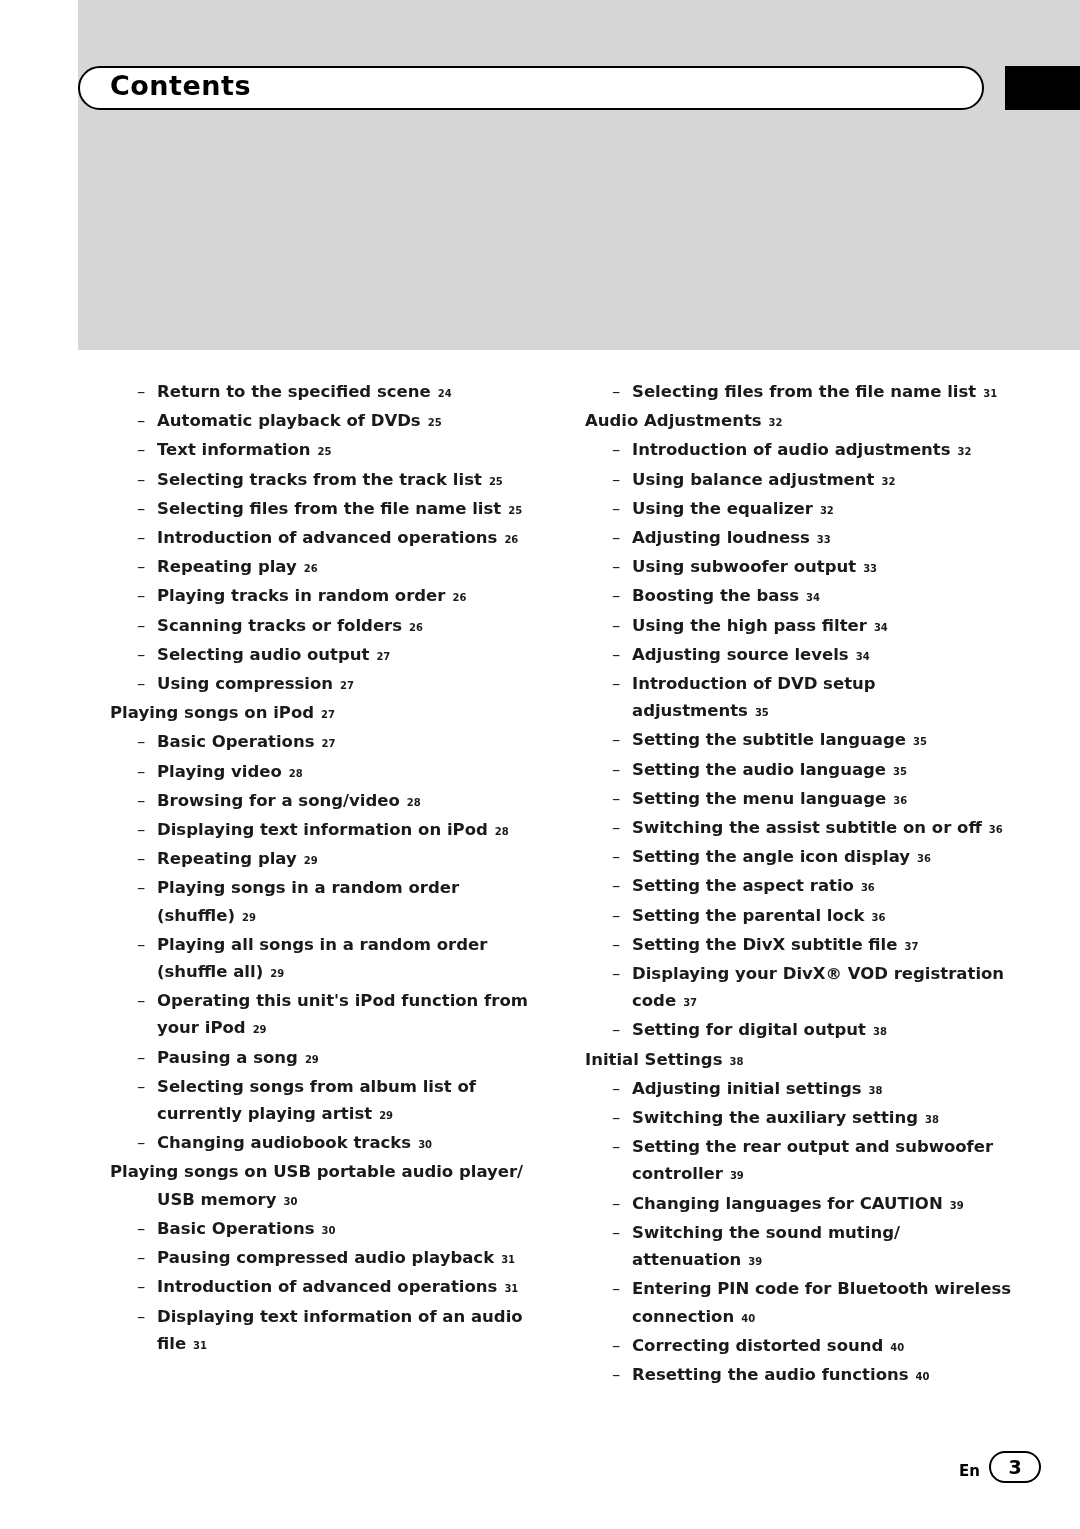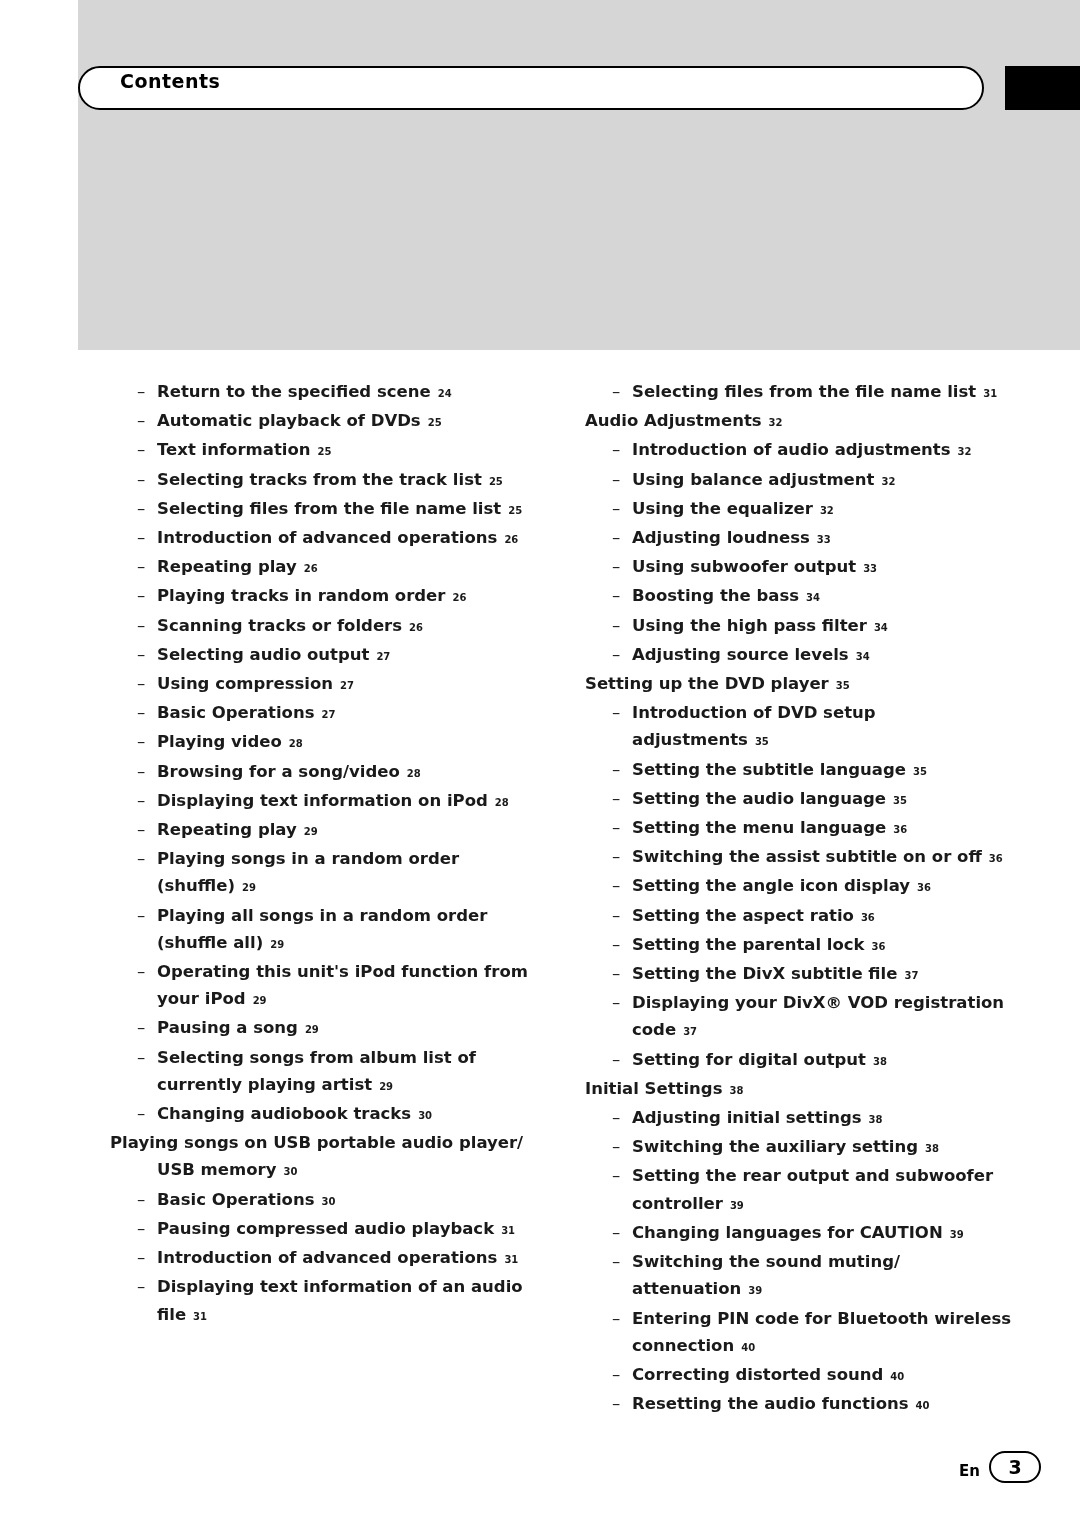--- a/index.html
+++ b/index.html
@@ -39,23 +39,23 @@
     top: 66px;
     width: 906px;
     height: 44px;
     background: #ffffff;
     border: 2px solid #000000;
     border-radius: 22px;
     box-sizing: border-box;
   }
   .title-text {
     position: absolute;
-    left: 120px;
+    left: 110px;
     top: 70px;
-    font-size: 19px;
+    font-size: 27px;
     font-weight: bold;
     letter-spacing: 0.5px;
     color: #000000;
     font-family: "DejaVu Sans", sans-serif;
   }
   .tab-black {
     position: absolute;
     left: 1005px;
     top: 66px;
     width: 75px;
@@ -158,20 +158,21 @@
       <div class="entry lvl2"><span class="dash">–</span><span class="txt">Automatic playback of DVDs</span><span class="pg">25</span></div>
       <div class="entry lvl2"><span class="dash">–</span><span class="txt">Text information</span><span class="pg">25</span></div>
       <div class="entry lvl2"><span class="dash">–</span><span class="txt">Selecting tracks from the track list</span><span class="pg">25</span></div>
       <div class="entry lvl2"><span class="dash">–</span><span class="txt">Selecting files from the file name list</span><span class="pg">25</span></div>
       <div class="entry lvl2"><span class="dash">–</span><span class="txt">Introduction of advanced operations</span><span class="pg">26</span></div>
       <div class="entry lvl2"><span class="dash">–</span><span class="txt">Repeating play</span><span class="pg">26</span></div>
       <div class="entry lvl2"><span class="dash">–</span><span class="txt">Playing tracks in random order</span><span class="pg">26</span></div>
       <div class="entry lvl2"><span class="dash">–</span><span class="txt">Scanning tracks or folders</span><span class="pg">26</span></div>
       <div class="entry lvl2"><span class="dash">–</span><span class="txt">Selecting audio output</span><span class="pg">27</span></div>
       <div class="entry lvl2"><span class="dash">–</span><span class="txt">Using compression</span><span class="pg">27</span></div>
+      <div class="entry lvl1 wrap"><span class="txt">Playing songs on iPod</span><span class="pg">27</span></div>
       <div class="entry lvl2"><span class="dash">–</span><span class="txt">Basic Operations</span><span class="pg">27</span></div>
       <div class="entry lvl2"><span class="dash">–</span><span class="txt">Playing video</span><span class="pg">28</span></div>
       <div class="entry lvl2"><span class="dash">–</span><span class="txt">Browsing for a song/video</span><span class="pg">28</span></div>
       <div class="entry lvl2"><span class="dash">–</span><span class="txt">Displaying text information on iPod</span><span class="pg">28</span></div>
       <div class="entry lvl2"><span class="dash">–</span><span class="txt">Repeating play</span><span class="pg">29</span></div>
       <div class="entry lvl2"><span class="dash">–</span><span class="txt">Playing songs in a random order (shuffle)</span><span class="pg">29</span></div>
       <div class="entry lvl2"><span class="dash">–</span><span class="txt">Playing all songs in a random order (shuffle all)</span><span class="pg">29</span></div>
       <div class="entry lvl2"><span class="dash">–</span><span class="txt">Operating this unit's iPod function from your iPod</span><span class="pg">29</span></div>
       <div class="entry lvl2"><span class="dash">–</span><span class="txt">Pausing a song</span><span class="pg">29</span></div>
       <div class="entry lvl2"><span class="dash">–</span><span class="txt">Selecting songs from album list of currently playing artist</span><span class="pg">29</span></div>
@@ -186,21 +187,20 @@
       <div class="entry lvl2"><span class="dash">–</span><span class="txt">Selecting files from the file name list</span><span class="pg">31</span></div>
       <div class="entry lvl1 wrap"><span class="txt">Audio Adjustments</span><span class="pg">32</span></div>
       <div class="entry lvl2"><span class="dash">–</span><span class="txt">Introduction of audio adjustments</span><span class="pg">32</span></div>
       <div class="entry lvl2"><span class="dash">–</span><span class="txt">Using balance adjustment</span><span class="pg">32</span></div>
       <div class="entry lvl2"><span class="dash">–</span><span class="txt">Using the equalizer</span><span class="pg">32</span></div>
       <div class="entry lvl2"><span class="dash">–</span><span class="txt">Adjusting loudness</span><span class="pg">33</span></div>
       <div class="entry lvl2"><span class="dash">–</span><span class="txt">Using subwoofer output</span><span class="pg">33</span></div>
       <div class="entry lvl2"><span class="dash">–</span><span class="txt">Boosting the bass</span><span class="pg">34</span></div>
       <div class="entry lvl2"><span class="dash">–</span><span class="txt">Using the high pass filter</span><span class="pg">34</span></div>
       <div class="entry lvl2"><span class="dash">–</span><span class="txt">Adjusting source levels</span><span class="pg">34</span></div>
-      <div class="entry lvl1 wrap"><span class="txt">Setting up the DVD player</span><span class="pg">35</span></div>
       <div class="entry lvl2"><span class="dash">–</span><span class="txt">Introduction of DVD setup adjustments</span><span class="pg">35</span></div>
       <div class="entry lvl2"><span class="dash">–</span><span class="txt">Setting the subtitle language</span><span class="pg">35</span></div>
       <div class="entry lvl2"><span class="dash">–</span><span class="txt">Setting the audio language</span><span class="pg">35</span></div>
       <div class="entry lvl2"><span class="dash">–</span><span class="txt">Setting the menu language</span><span class="pg">36</span></div>
       <div class="entry lvl2"><span class="dash">–</span><span class="txt">Switching the assist subtitle on or off</span><span class="pg">36</span></div>
       <div class="entry lvl2"><span class="dash">–</span><span class="txt">Setting the angle icon display</span><span class="pg">36</span></div>
       <div class="entry lvl2"><span class="dash">–</span><span class="txt">Setting the aspect ratio</span><span class="pg">36</span></div>
       <div class="entry lvl2"><span class="dash">–</span><span class="txt">Setting the parental lock</span><span class="pg">36</span></div>
       <div class="entry lvl2"><span class="dash">–</span><span class="txt">Setting the DivX subtitle file</span><span class="pg">37</span></div>
       <div class="entry lvl2"><span class="dash">–</span><span class="txt">Displaying your DivX® VOD registration code</span><span class="pg">37</span></div>

